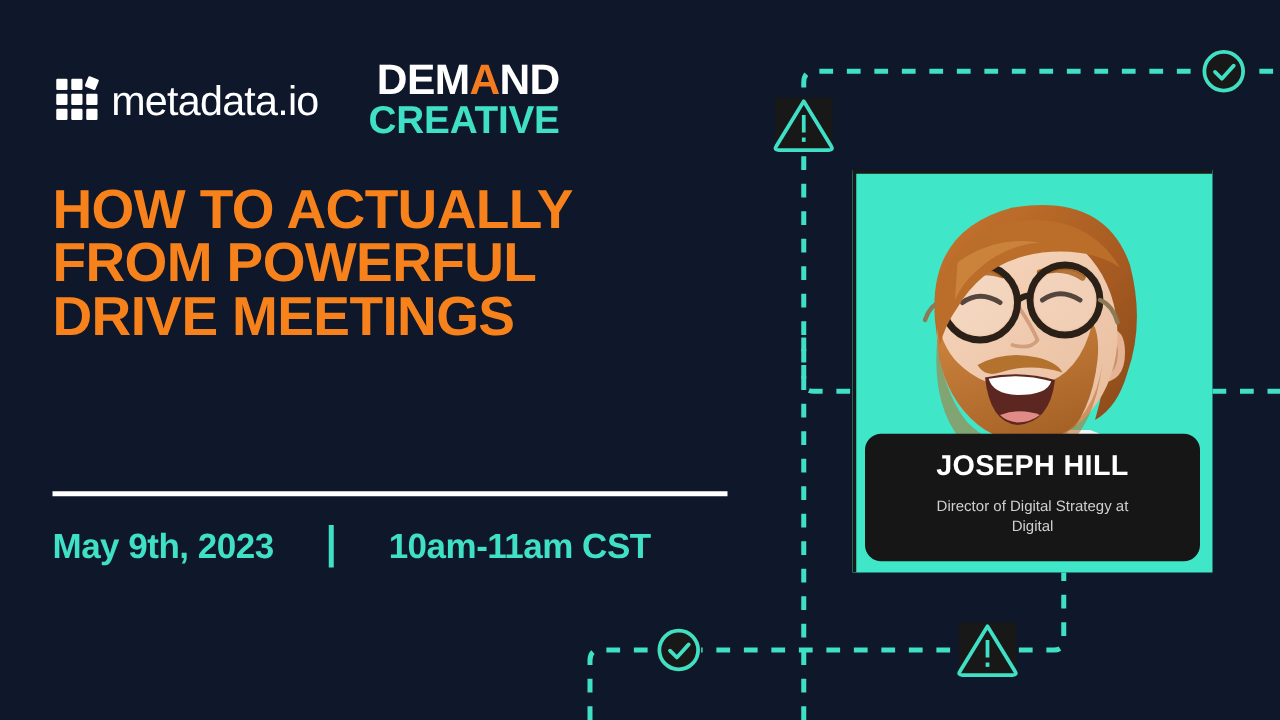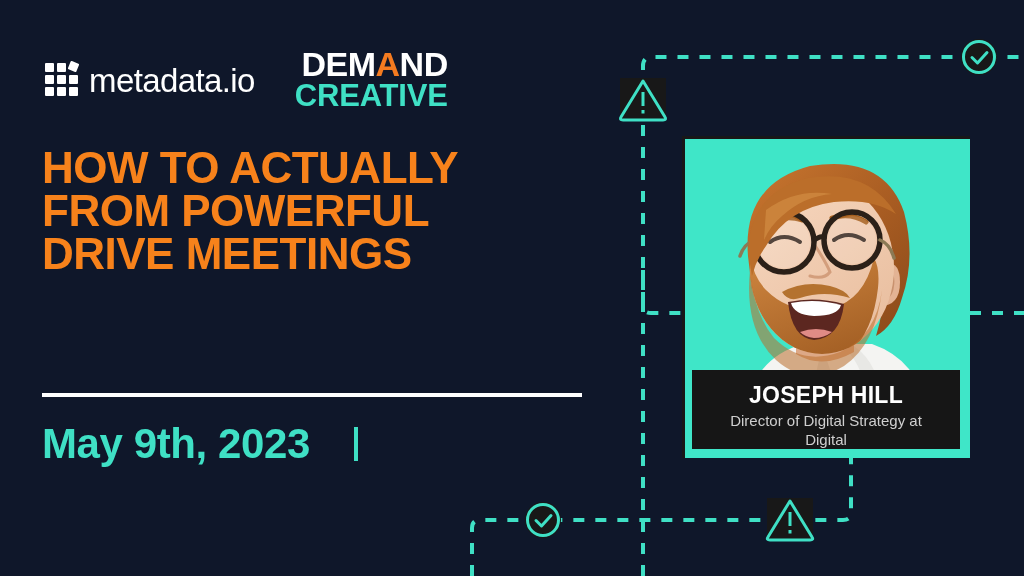--- a/index.html
+++ b/index.html
@@ -115,21 +115,21 @@
     top: 393px;
     width: 540px;
     height: 4px;
     background: #ffffff;
   }
   .date-line {
     position: absolute;
     left: 42px;
     top: 420px;
     color: #3FE0C5;
-    font-size: 42px;
+    font-size: 28px;
     font-weight: 700;
     letter-spacing: -0.4px;
     white-space: nowrap;
     display: flex;
     align-items: center;
     gap: 32px;
   }
   .date-sep {
     display: inline-block;
     width: 4px;
@@ -165,38 +165,39 @@
     width: 252px;
     height: 270px;
     z-index: 1;
   }
   .nameplate {
     position: absolute;
     left: 10px;
     right: 10px;
     bottom: 9px;
     background: #161616;
-    padding: 14px 8px 0;
+    padding: 14px 8px 20px;
     text-align: center;
     z-index: 3;
+    border-radius: 13px;
   }
   .speaker-name {
     color: #ffffff;
     font-size: 23px;
     font-weight: 800;
     letter-spacing: 0.3px;
     line-height: 1;
     text-transform: uppercase;
   }
   .speaker-title {
     color: #cfcfcf;
-    font-size: 15px;
+    font-size: 12px;
     font-weight: 400;
     line-height: 1.28;
-    margin-top: 4px;
+    margin-top: 14px;
   }
 </style>
 </head>
 <body>
 
 <div id="stage">
 
   <svg id="deco" viewBox="0 0 1024 576" width="1024" height="576" aria-hidden="true">
 
     <path d="M 643 576 L 643 66 Q 643 57 652 57 L 1024 57" fill="none" stroke="#3FE0C5" stroke-width="4" stroke-dasharray="11 11" stroke-linecap="butt"></path>
@@ -261,20 +262,21 @@
     <span class="ln">HOW TO ACTUALLY</span>
     <span class="ln">FROM POWERFUL</span>
     <span class="ln">DRIVE MEETINGS</span>
   </div>
 
   <div class="rule"></div>
 
   <div class="date-line">
     <span>May 9th, 2023</span>
     <span class="date-sep"></span>
+    <span>10am-11am CST</span>
   </div>
 
   <div class="speaker-card">
     <div class="inner-edge"></div>
 
     <svg class="portrait" viewBox="0 0 252 270" aria-hidden="true">
       <defs>
         <linearGradient id="hairG" x1="0" y1="0" x2="1" y2="1">
           <stop offset="0%" stop-color="#C8762F"></stop>
           <stop offset="55%" stop-color="#A85C22"></stop>

